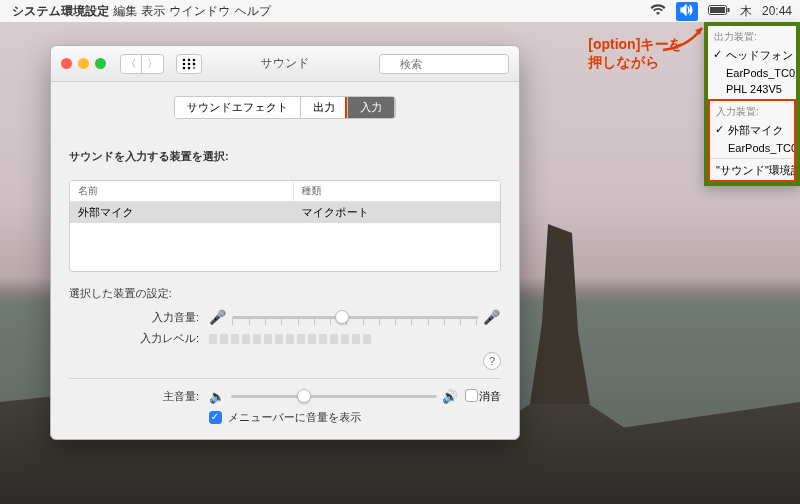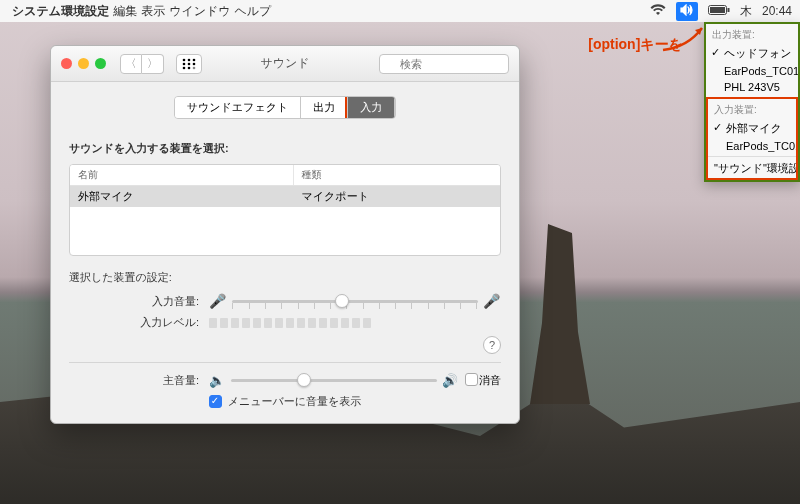--- a/index.html
+++ b/index.html
@@ -13,21 +13,21 @@
   .menubar .left { display:flex; gap:4px; align-items:center; }
   .menubar .right { margin-left:auto; display:flex; gap:10px; align-items:center; }
   .apple { font-size:14px; }
   .mb-item { cursor:default; }
   .speaker-hilite { background:#1a7cff; color:#fff; padding:2px 4px; border-radius:2px; }
   
   .annotation { position:absolute; top:35px; right:117px; color:#e03b00; font-size:14px; font-weight:600; text-align:left; line-height:1.3; }
   .arrow { position:absolute; top:22px; right:92px; width:50px; height:30px; }
   .arrow svg { width:100%; height:100%; }
   
-  .dropdown { position:absolute; top:22px; right:0; width:96px; background:#f7f7f7; border:2px solid #4d7c0f; box-shadow:0 4px 12px rgba(0,0,0,0.25); font-size:11px; z-index:20; }
+  .dropdown { position:absolute; top:22px; right:0; width:96px; background:#f7f7f7; border:4px solid #4d7c0f; box-shadow:0 4px 12px rgba(0,0,0,0.25); font-size:11px; z-index:20; }
   .dd-header { color:#888; font-size:10px; padding:4px 6px 2px; }
   .dd-item { padding:2px 6px 2px 18px; position:relative; white-space:nowrap; overflow:hidden; }
   .dd-item.checked::before { content:"✓"; position:absolute; left:5px; }
   .dd-sep { height:1px; background:#ddd; margin:2px 0; }
   .dd-box-input { border:2px solid #e03b00; margin-top:2px; }
   
   .window { position:absolute; top:45px; left:50px; width:470px; background:#f0f0f0; border:1px solid #b5b5b5; border-radius:6px; box-shadow:0 12px 30px rgba(0,0,0,0.35); font-size:11px; }
   .titlebar { height:36px; border-bottom:1px solid #d0d0d0; display:flex; align-items:center; padding:0 10px; gap:8px; background:linear-gradient(#fafafa,#e8e8e8); border-radius:6px 6px 0 0; position:relative; }
   .traffic { display:flex; gap:6px; }
   .dot { width:11px; height:11px; border-radius:50%; }
@@ -42,21 +42,21 @@
   
   .tabs { display:flex; justify-content:center; padding:14px 0 6px; }
   .tabgroup { display:flex; border:1px solid #c7c7c7; border-radius:4px; overflow:hidden; }
   .tab { padding:3px 12px; font-size:11px; background:#fff; border-right:1px solid #c7c7c7; }
   .tab:last-child{border-right:none;}
   .tab.active { background:#6b6b6b; color:#fff; }
   .tab-hilite-wrap { position:relative; }
   .tab-hilite { position:absolute; border:2px solid #e03b00; border-radius:3px; top:-4px; bottom:-4px; left:-3px; right:-3px; pointer-events:none; }
   
   .wbody { padding:8px 18px 14px; }
-  .section-label { font-size:11px; margin:8px 0; color:#333; font-weight:600;}
+  .section-label { font-size:11px; margin:16px 0; color:#333; font-weight:600;}
   .table { border:1px solid #cfcfcf; background:#fff; border-radius:4px; height:92px; overflow:hidden;}
   .thead { display:flex; background:#fff; border-bottom:1px solid #e2e2e2; }
   .th { padding:3px 8px; font-size:10px; color:#666; }
   .th.c1{width:52%; border-right:1px solid #e6e6e6;} .th.c2{flex:1;}
   .trow { display:flex; }
   .td { padding:3px 8px; font-size:11px; }
   .td.c1{width:52%;} .td.c2{flex:1;}
   .trow.sel { background:#dcdcdc; }
   .settings-label { margin:14px 0 8px; font-size:11px; color:#333;}
   .row { display:flex; align-items:center; margin:6px 0; }
@@ -119,20 +119,21 @@
 </div>
 
 <div class="arrow">
   <svg viewBox="0 0 50 30">
       <path d="M5 28 Q 30 25 44 6" stroke="#e03b00" stroke-width="2.5" fill="none"></path>
       <path d="M44 6 L37 8 L42 13 Z" fill="#e03b00"></path>
     </svg>
 </div>
 <div class="annotation">
   <div>[option]キーを</div>
+  <div>押しながら</div>
 </div>
 
 <div class="dropdown">
   <div class="dd-header">出力装置:</div>
   <div class="dd-item checked">ヘッドフォン</div>
   <div class="dd-item">EarPods_TC01_K7</div>
   <div class="dd-item">PHL 243V5</div>
   <div class="dd-box-input">
     <div class="dd-header">入力装置:</div>
     <div class="dd-item checked">外部マイク</div>

